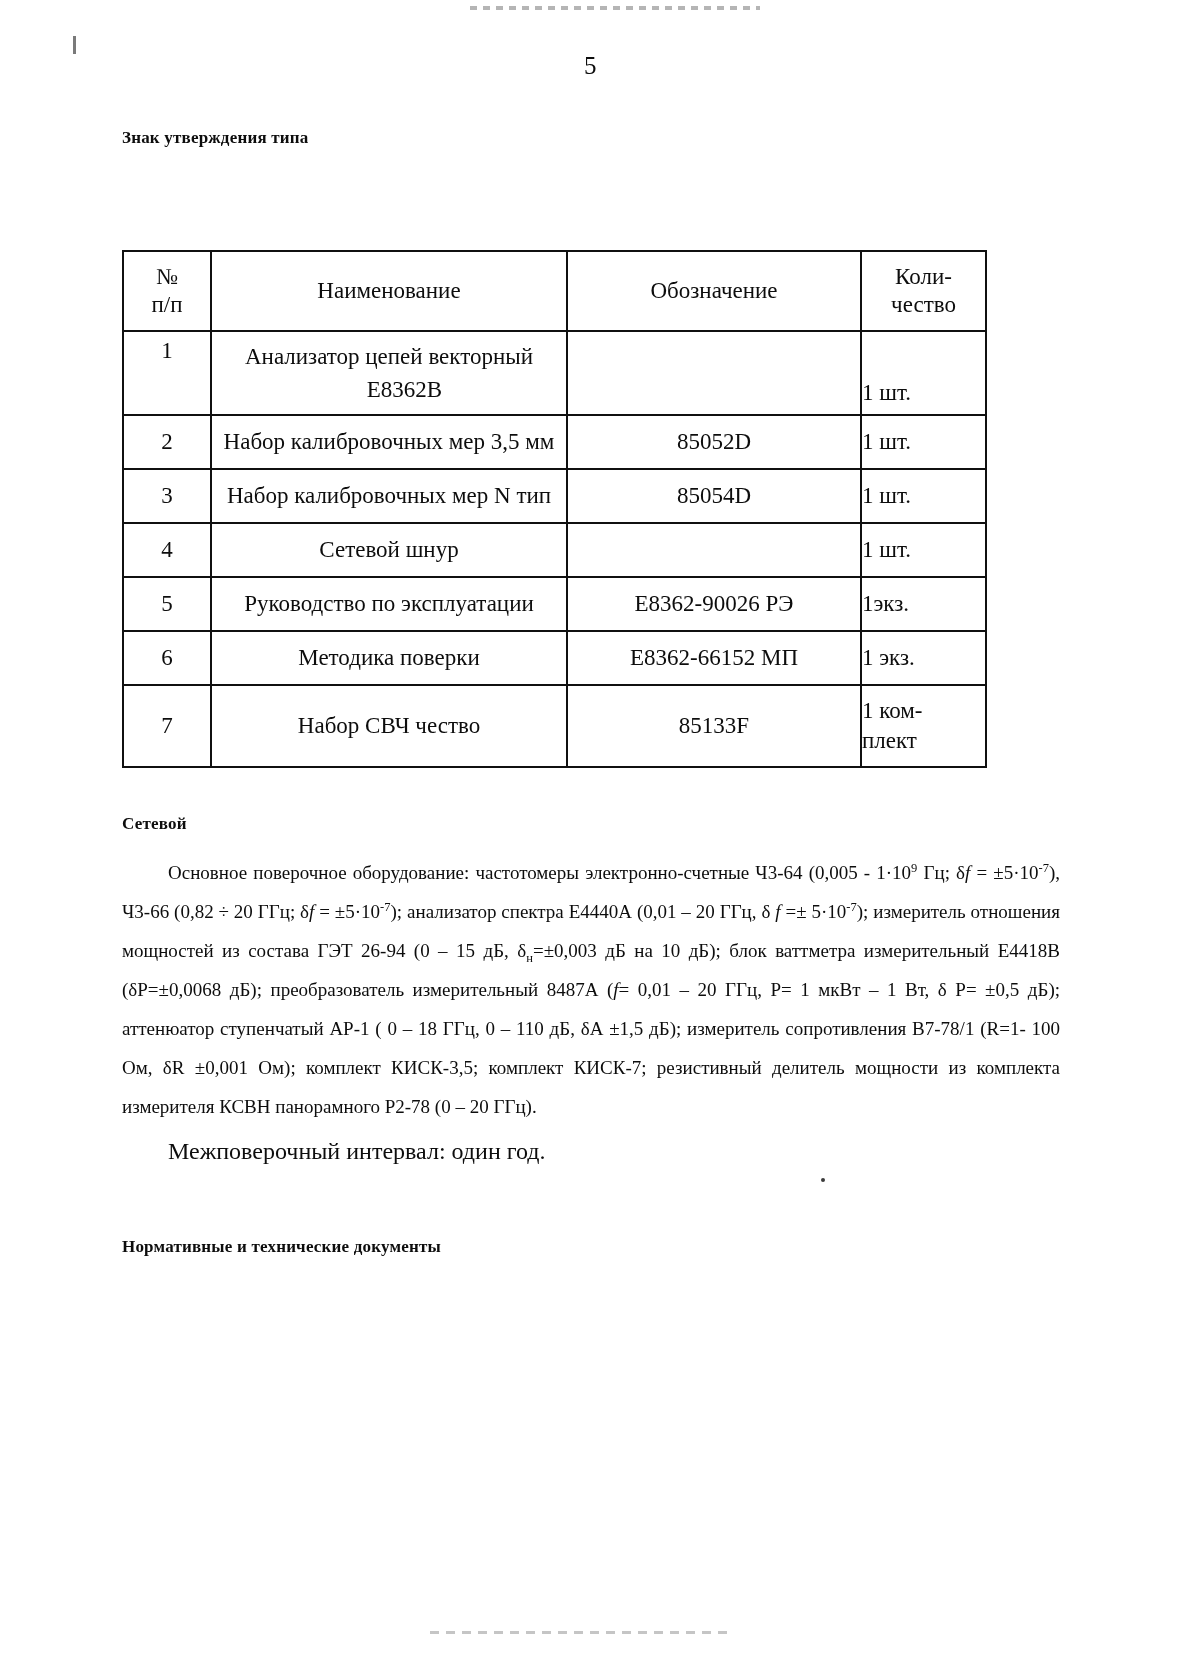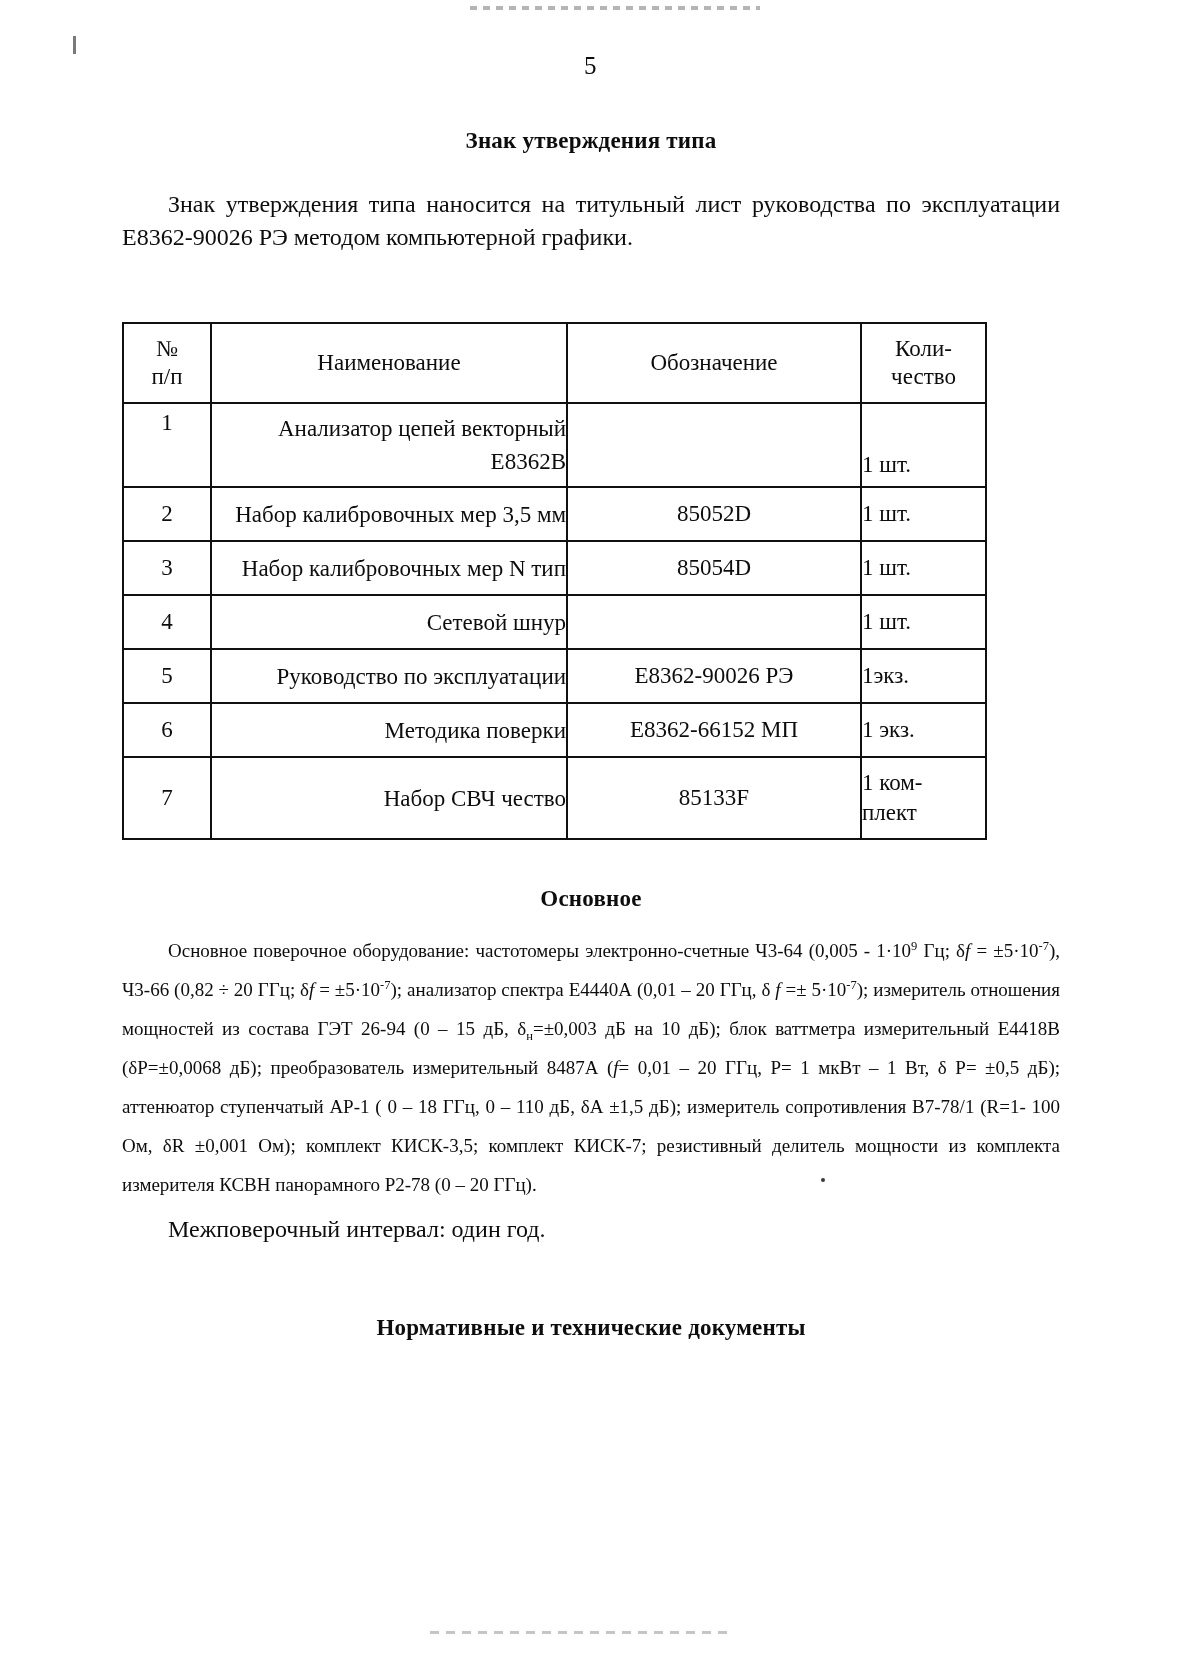--- a/index.html
+++ b/index.html
@@ -78,23 +78,23 @@
   }
 
   .content {
     position: absolute;
     left: 122px;
     top: 128px;
     width: 938px;
   }
 
   h2.section-head {
-    font-size: 23px;
+    font-size: 17px;
     font-weight: bold;
-    text-align: center;
+    text-align: left;
     margin: 0 0 0 0;
     letter-spacing: 0.2px;
   }
 
   .para {
     font-size: 24px;
     line-height: 1.38;
     text-align: justify;
     margin: 0;
     text-indent: 46px;
@@ -145,21 +145,21 @@
     text-align: center;
     height: 78px;
     line-height: 1.22;
     font-size: 23.5px;
   }
   td.c-no {
     text-align: center;
     font-size: 24px;
   }
   td.c-name {
-    text-align: right;
+    text-align: center;
     padding-left: 14px;
     line-height: 1.45;
   }
   td.c-desig { text-align: center; }
   td.c-qty {
     text-align: left;
     padding-left: 12px;
     line-height: 1.3;
   }
   tr.r-tall td { height: 76px; }
@@ -184,21 +184,20 @@
   <div class="speck-b"></div>
 
   <div class="pagenum">5</div>
 
   <div class="content">
 
     <h2 class="section-head">Знак утверждения типа</h2>
 
     <div class="gap-m"></div>
 
-    <p class="para">Знак утверждения типа наносится на титульный лист руководства по эксплуатации Е8362-90026 РЭ методом компьютерной графики.</p>
 
     <div class="gap-m"></div>
 
 
     <div class="gap-m"></div>
 
     <table class="kit">
       <colgroup>
         <col class="col-no">
           <col class="col-name">
@@ -266,21 +265,21 @@
           <td class="c-qty">
             <div>1 ком-</div>
             <div>плект</div>
           </td>
         </tr>
       </tbody>
     </table>
 
     <div class="gap-l"></div>
 
-    <h2 class="section-head">Основное</h2>
+    <h2 class="section-head">Сетевой</h2>
 
     <div class="gap-s"></div>
 
 
     <p class="tech-para"><span>Основное поверочное оборудование: частотомеры электронно-счетные Ч3-64 (0,005 - 1·10</span><sup>9</sup><span> Гц; δ</span><i>f</i><span> = ±5·10</span><sup>-7</sup><span>), Ч3-66 (0,82 ÷ 20 ГГц; δ</span><i>f</i><span> = ±5·10</span><sup>-7</sup><span>); анализатор спектра Е4440А (0,01 – 20 ГГц, δ </span><i>f</i><span> =± 5·10</span><sup>-7</sup><span>); измеритель отношения мощностей из состава ГЭТ 26-94 (0 – 15 дБ, δ</span><sub>н</sub><span>=±0,003 дБ на 10 дБ); блок ваттметра измерительный Е4418В (δР=±0,0068 дБ); преобразователь измерительный 8487А (</span><i>f</i><span>= 0,01 – 20 ГГц, Р=  1 мкВт – 1 Вт, δ Р= ±0,5 дБ); аттенюатор ступенчатый АР-1 (  0 – 18 ГГц, 0 – 110 дБ, δА  ±1,5 дБ); измеритель сопротивления В7-78/1 (R=1- 100 Ом, δR ±0,001 Ом); комплект КИСК-3,5; комплект КИСК-7; резистивный делитель мощности из комплекта  измерителя КСВН панорамного Р2-78 (0 – 20 ГГц).</span></p>
 
     <p class="verif-para">Межповерочный интервал: один год.</p>
 
     <div class="gap-xl"></div>
 

